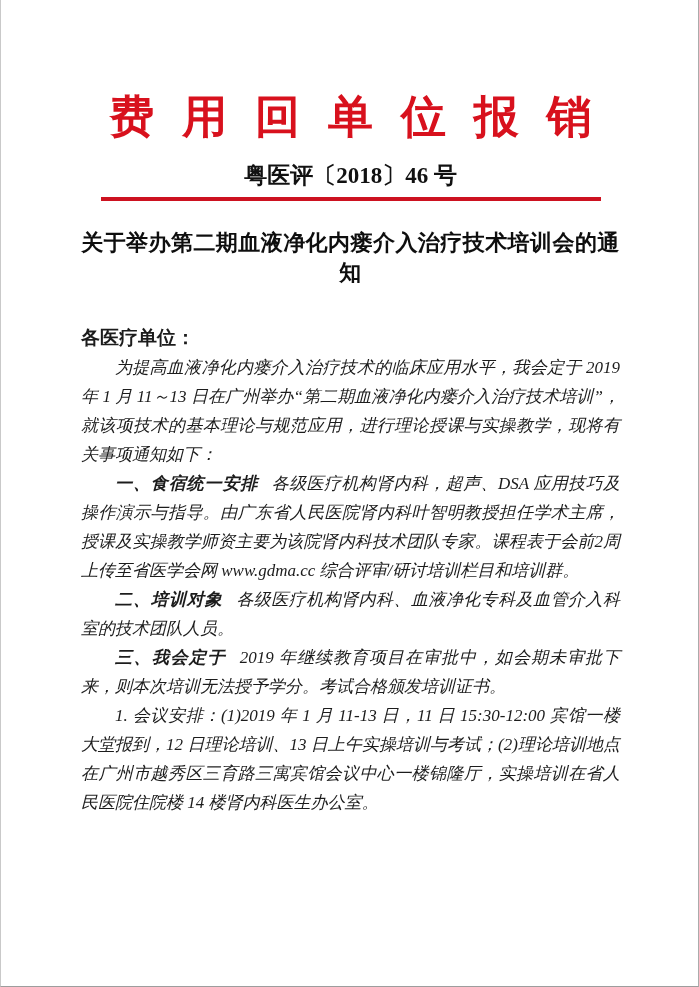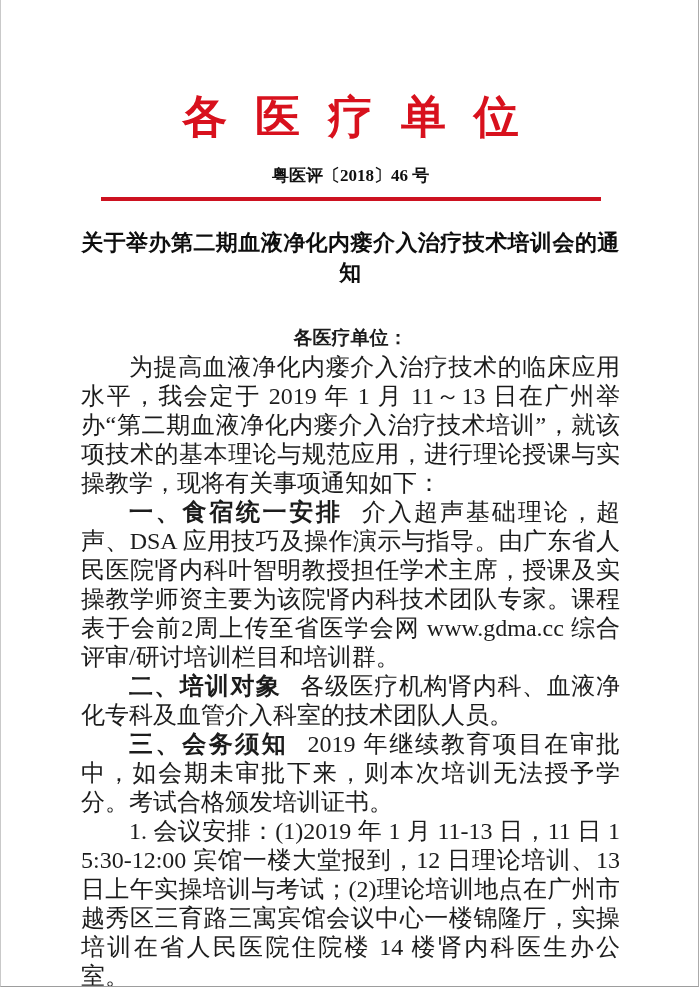--- a/index.html
+++ b/index.html
@@ -27,21 +27,21 @@
     font-size: 45px;
     line-height: 54px;
     font-weight: 700;
     text-align: center;
     letter-spacing: 0.62em;
     text-indent: 0.62em;
     white-space: nowrap;
   }
   .doc-number {
     margin-top: 21px;
-    font-size: 17px;
+    font-size: 23px;
     line-height: 22px;
     font-weight: 700;
     text-align: center;
     color: #111111;
   }
   .red-rule {
     width: 500px;
     height: 4px;
     margin: 10px auto 0 auto;
   }
@@ -53,71 +53,71 @@
     text-align: center;
     color: #0e0e0e;
     letter-spacing: 0.02em;
     font-family: Liberation Serif, serif;
   }
   .salutation {
     margin-top: 35px;
     font-size: 19px;
     line-height: 30px;
     font-weight: 700;
-    text-align: center;
   }
   .body-text {
     margin: 0;
   }
   .para {
     margin: 0;
-    font-size: 24px;
+    font-size: 17px;
     line-height: 29px;
     text-align: justify;
     text-justify: inter-ideograph;
     text-indent: 2em;
     word-break: break-all;
+    font-style: italic;
   }
   .para-lead {
     font-weight: 700;
     margin-right: 0.8em;
     letter-spacing: 0.03em;
   }
 </style>
 </head>
 <body>
 
 <div class="page">
 
-  <h1 class="org-name" style="color: rgb(216, 17, 29);">各医疗单位</h1>
+  <h1 class="org-name" style="color: rgb(216, 17, 29);">费用回单位报销</h1>
 
   <div class="doc-number">粤医评〔2018〕46 号</div>
 
   <div class="red-rule" style="background: rgb(205, 18, 32);"></div>
 
   <h2 class="doc-title">关于举办第二期血液净化内瘘介入治疗技术培训会的通知</h2>
 
   <div class="salutation">各医疗单位：</div>
 
   <div class="body-text">
 
     <p class="para">
       <span>为提高血液净化内瘘介入治疗技术的临床应用水平，我会定于 2019 年 1 月 11～13 日在广州举办“第二期血液净化内瘘介入治疗技术培训”，就该项技术的基本理论与规范应用，进行理论授课与实操教学，现将有关事项通知如下：</span>
     </p>
 
     <p class="para">
-      <span class="para-lead">一、食宿统一安排</span><span>介入超声基础理论，超声、DSA 应用技巧及操作演示与指导。由广东省人民医院肾内科叶智明教授担任学术主席，授课及实操教学师资主要为该院肾内科技术团队专家。课程表于会前2周上传至省医学会网 www.gdma.cc 综合评审/研讨培训栏目和培训群。</span>
+      <span class="para-lead">一、食宿统一安排</span><span>各级医疗机构肾内科，超声、DSA 应用技巧及操作演示与指导。由广东省人民医院肾内科叶智明教授担任学术主席，授课及实操教学师资主要为该院肾内科技术团队专家。课程表于会前2周上传至省医学会网 www.gdma.cc 综合评审/研讨培训栏目和培训群。</span>
     </p>
 
     <p class="para">
       <span class="para-lead">二、培训对象</span><span>各级医疗机构肾内科、血液净化专科及血管介入科室的技术团队人员。</span>
     </p>
 
     <p class="para">
-      <span class="para-lead">三、会务须知</span><span>2019 年继续教育项目在审批中，如会期未审批下来，则本次培训无法授予学分。考试合格颁发培训证书。</span>
+      <span class="para-lead">三、我会定于</span><span>2019 年继续教育项目在审批中，如会期未审批下来，则本次培训无法授予学分。考试合格颁发培训证书。</span>
     </p>
 
     <p class="para">
       <span>1. 会议安排：(1)2019 年 1 月 11-13 日，11 日 15:30-12:00 宾馆一楼大堂报到，12 日理论培训、13 日上午实操培训与考试；(2)理论培训地点在广州市越秀区三育路三寓宾馆会议中心一楼锦隆厅，实操培训在省人民医院住院楼 14 楼肾内科医生办公室。</span>
     </p>
 
 
   </div>
 
 </div>

